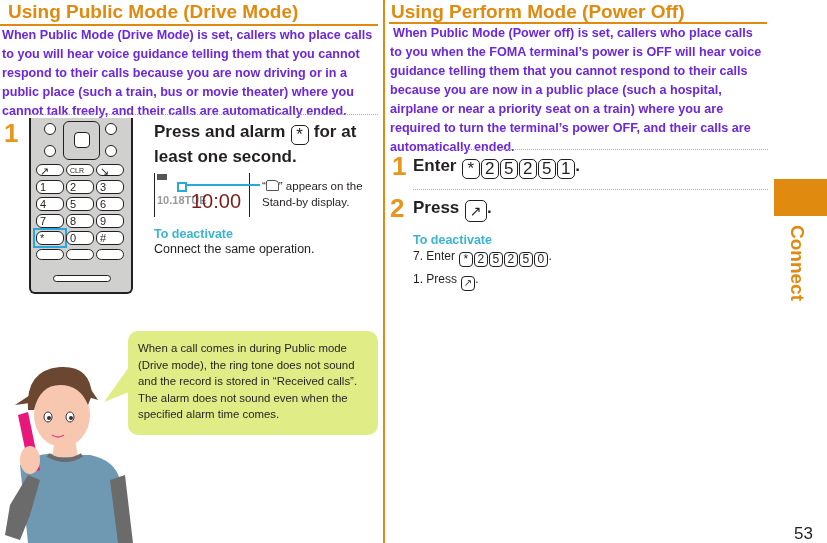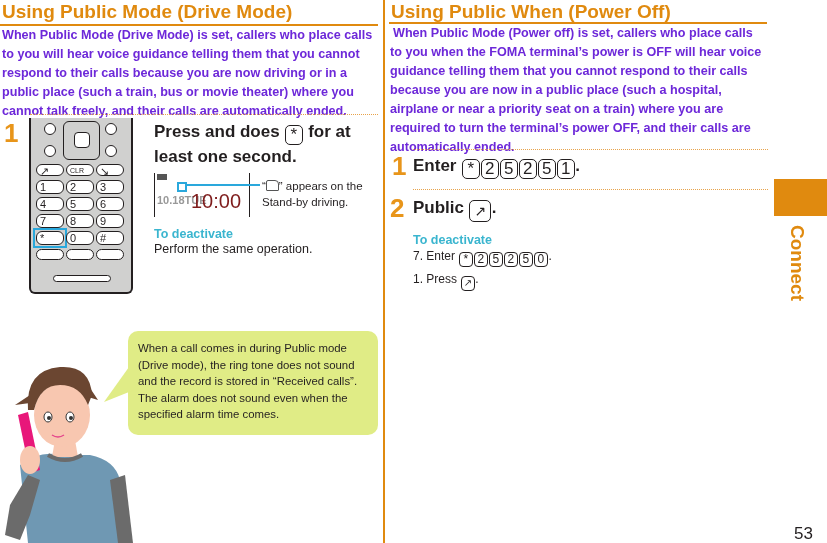--- a/index.html
+++ b/index.html
@@ -24,21 +24,21 @@
   .phone-body { background: #d0d0cf; border: 2px solid #231f20; border-top: none; border-radius: 0 0 6px 6px; box-sizing: border-box; }
   .pkey { position: absolute; background: #fff; border: 1px solid #231f20; border-radius: 6px; font-size: 11px; line-height: 12px; box-sizing: border-box; padding-left: 3px; }
   .screen { background: #fff; border-left: 1px solid #231f20; border-right: 1px solid #231f20; box-sizing: border-box; overflow: hidden; }
   .highlight { border: 2px solid #2aa8dc; box-sizing: border-box; }
   .callout-line { height: 2px; background: #2aa8dc; }
   .page-num { font-size: 17px; color: #231f20; }
 </style>
 </head>
 <body>
 
-<div class="abs section-title" style="left:2px; top:1px;text-align:right;">Using Public Mode (Drive Mode)</div>
+<div class="abs section-title" style="left:8px; top:1px;text-align:right;">Using Public Mode (Drive Mode)</div>
 <div class="abs title-rule" style="left:0; top:24px; width:378px;"></div>
 <div class="abs intro" style="left:2px; top:26px; width:380px;">When Public Mode (Drive Mode) is set, callers who place calls to you will hear voice guidance telling them that you cannot respond to their calls because you are now driving or in a public place (such a train, bus or movie theater) where you cannot talk freely, and their calls are automatically ended.</div>
 <div class="abs dotted" style="left:30px; top:114px; width:348px;"></div>
 
 <div class="abs step-num" style="left:4px; top:120px;">1</div>
 
 <div class="abs phone-body" style="left:29px; top:118px; width:104px; height:176px;">
   <div class="abs" style="left:54px; top:160px; width:0;"></div>
 
   <div class="pkey" style="left:13px; top:5px; width:12px; height:12px; padding:0;"></div>
@@ -68,38 +68,38 @@
   <div class="pkey" style="left:65px; top:113px; width:28px; height:14px;">#</div>
 
   <div class="pkey" style="left:5px; top:131px; width:28px; height:11px;"></div>
   <div class="pkey" style="left:35px; top:131px; width:28px; height:11px;"></div>
   <div class="pkey" style="left:65px; top:131px; width:28px; height:11px;"></div>
 
   <div class="abs" style="left:22px; top:157px; width:56px; height:5px; border:1px solid #231f20; border-radius:4px; background:#fff;"></div>
 </div>
 
 <div class="abs step-text" style="left:154px; top:120px; width:225px;">
-  <span>Press and does</span>
+  <span>Press and alarm</span>
   <span class="key">*</span>
   <span>for at least one second.</span>
 </div>
 
 <div class="abs screen" style="left:154px; top:173px; width:96px; height:44px;">
   <div class="abs" style="left:2px; top:1px; width:10px; height:6px; background:#555;"></div>
   <div class="abs" style="left:22px; top:9px; width:10px; height:10px; border:2px solid #2aa8dc; box-sizing:border-box;"></div>
   <div class="abs" style="left:2px; top:21px; font-size:11px; font-weight:bold; color:#999;">10.18TUE</div>
   <div class="abs" style="left:36px; top:17px; font-size:20px; color:#7f1d1d;">10:00</div>
 </div>
 <div class="abs callout-line" style="left:186px; top:184px; width:74px;"></div>
 <div class="abs body-text" style="left:262px; top:179px; width:118px; font-size:11.5px; line-height:15.5px;">
-  <span>“</span><span style="display:inline-block; width:11px; height:9px; border:1px solid #555; border-radius:2px 4px 1px 1px; vertical-align:-1px;"></span><span>” appears on the Stand-by driving.</span>
+  <span>“</span><span style="display:inline-block; width:11px; height:9px; border:1px solid #555; border-radius:2px 4px 1px 1px; vertical-align:-1px;"></span><span>” appears on the Stand-by display.</span>
 </div>
 
 <div class="abs deact-title" style="left:154px; top:227px;">To deactivate</div>
-<div class="abs body-text" style="left:154px; top:241px;">Perform the same operation.</div>
+<div class="abs body-text" style="left:154px; top:241px;">Connect the same operation.</div>
 
 <div class="abs bubble" style="left:128px; top:331px; width:250px; height:104px;">When a call comes in during Public mode (Drive mode), the ring tone does not sound and the record is stored in “Received calls”. The alarm does not sound even when the specified alarm time comes.</div>
 <svg class="abs" style="left:104px; top:360px;" width="30" height="44">
   <polygon points="30,0 30,30 0,42" fill="#e0ec86"></polygon>
 </svg>
 
 <svg class="abs" style="left:0; top:355px;" width="135" height="188">
 
   <path d="M20 110 Q40 95 60 100 L90 100 Q115 105 120 125 L125 188 L28 188 Z" fill="#6f98b3"></path>
 
@@ -119,35 +119,35 @@
   <circle cx="49" cy="63" r="2" fill="#333"></circle>
   <circle cx="71" cy="63" r="2" fill="#333"></circle>
   <path d="M52 80 Q58 84 64 80" stroke="#e4458c" stroke-width="1.5" fill="none"></path>
 
   <path d="M18 60 L28 57 L40 115 L30 118 Z" fill="#e8177a"></path>
   <ellipse cx="30" cy="105" rx="10" ry="14" fill="#f8c7b0"></ellipse>
 </svg>
 
 <div class="abs vrule" style="left:383px; top:0; height:543px;"></div>
 
-<div class="abs section-title" style="left:391px; top:1px;">Using Public When (Power Off)</div>
+<div class="abs section-title" style="left:391px; top:1px;">Using Perform Mode (Power Off)</div>
 <div class="abs title-rule" style="left:389px; top:22px; width:378px;"></div>
 <div class="abs intro" style="left:390px; top:24px; width:378px; text-indent:3px;">When Public Mode (Power off) is set, callers who place calls to you when the FOMA terminal’s power is OFF will hear voice guidance telling them that you cannot respond to their calls because you are now in a public place (such a hospital, airplane or near a priority seat on a train) where you are required to turn the terminal’s power OFF, and their calls are automatically ended.</div>
 <div class="abs dotted" style="left:413px; top:149px; width:355px;"></div>
 
 <div class="abs step-num" style="left:392px; top:153px;">1</div>
 <div class="abs step-text" style="left:413px; top:154px;">
   <span>Enter</span>
   <span class="key">*</span><span class="key">2</span><span class="key">5</span><span class="key">2</span><span class="key">5</span><span class="key">1</span><span>.</span>
 </div>
 <div class="abs dotted" style="left:413px; top:189px; width:355px;"></div>
 
 <div class="abs step-num" style="left:390px; top:195px;">2</div>
 <div class="abs step-text" style="left:413px; top:196px;">
-  <span>Public</span>
+  <span>Press</span>
   <span class="key" style="width:22px; height:22px; font-size:14px;">↗</span><span>.</span>
 </div>
 
 <div class="abs deact-title" style="left:413px; top:233px;">To deactivate</div>
 <div class="abs body-text" style="left:413px; top:248px; font-size:12px;">
   <span>7. Enter</span>
   <span class="key small">*</span><span class="key small">2</span><span class="key small">5</span><span class="key small">2</span><span class="key small">5</span><span class="key small">0</span><span>.</span>
 </div>
 <div class="abs body-text" style="left:413px; top:271px; font-size:12px;">
   <span>1. Press</span>

